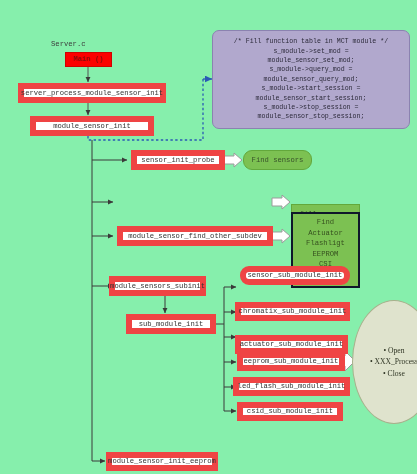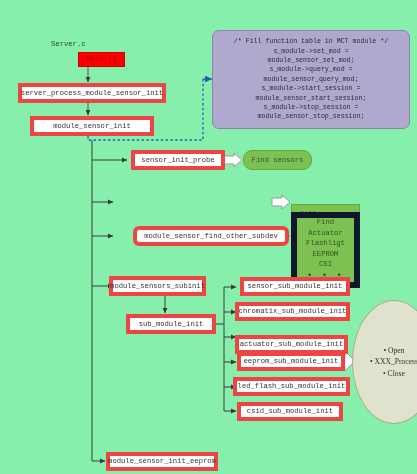--- a/index.html
+++ b/index.html
@@ -29,44 +29,43 @@
     align-items: center;
     justify-content: center;
     text-align: center;
     font-family: "Liberation Mono", "DejaVu Sans Mono", monospace;
     font-size: 7.2px;
     line-height: 1.25;
     color: #333333;
     white-space: pre;
   }
   .box {
-    border: 4px solid #ef4444;
+    border: 6px solid #ef4444;
     background: #ffffff;
   }
   .label-plain {
     position: absolute;
     font-family: "Liberation Mono", "DejaVu Sans Mono", monospace;
     font-size: 7.2px;
     color: #3b3b3b;
     white-space: pre;
   }
   .red-box {
     border: 1px solid #d00000;
     background: #fc0000;
     color: #8a0b0b;
-    font-weight: normal;
-    margin-left: 13px;
+    font-weight: bold;
   }
   .green-box {
     border: 1px solid #63a83b;
     background: #7cc152;
     color: #37502a;
   }
   .green-box-tall {
-    border: 6px solid #0f172a;
+    border: 2px solid #0f172a;
     background: #7cc152;
     color: #36501f;
     flex-direction: column;
     justify-content: center;
     line-height: 1.45;
   }
   .purple-box {
     border: 1px solid #8b82b0;
     background: #b1a8cd;
     border-radius: 7px;
@@ -169,42 +168,42 @@
     <div>module_sensor_query_mod;</div>
     <div>s_module-&gt;start_session =</div>
     <div>module_sensor_start_session;</div>
     <div>s_module-&gt;stop_session =</div>
     <div>module_sensor_stop_session;</div>
   </div>
 
   <div class="node box" style="left:131px; top:150px; width:94px; height:20px;">sensor_init_probe</div>
 
 
-  <div class="node box" style="left:133px; top:226px; width:156px; height:20px;border-radius:6px;">module_sensor_find_other_subdev</div>
+  <div class="node box" style="left:117px; top:226px; width:156px; height:20px;">module_sensor_find_other_subdev</div>
 
   <div class="node box" style="left:109px; top:276px; width:97px; height:20px;">module_sensors_subinit</div>
 
   <div class="node box" style="left:106px; top:452px; width:112px; height:19px;">module_sensor_init_eeprom</div>
 
   <div class="node green-box" style="left:243px; top:150px; width:69px; height:20px;border-radius:9px;">Find sensors</div>
 
   <div class="node green-box" style="left:291px; top:192px; width:69px; height:20px;margin-top:12px;">fill sensors</div>
 
   <div class="node green-box-tall" style="left:291px; top:212px; width:69px; height:76px;">
     <div>Find</div>
     <div>Actuator</div>
     <div>Flashligt</div>
     <div>EEPROM</div>
     <div>CSI</div>
     <div class="dots">• • •</div>
   </div>
 
   <div class="node box" style="left:126px; top:314px; width:90px; height:20px;">sub_module_init</div>
 
-  <div class="node box" style="left:240px; top:277px; width:110px; height:19px;">sensor_sub_module_init</div>
+  <div class="node box" style="left:240px; top:266px; width:110px; height:19px;border-radius:9px;">sensor_sub_module_init</div>
 
   <div class="node box" style="left:235px; top:302px; width:115px; height:19px;text-align:right;">chromatix_sub_module_init</div>
 
   <div class="node box" style="left:235px; top:327px; width:113px; height:19px;margin-top:8px;">actuator_sub_module_init</div>
 
   <div class="node box" style="left:237px; top:352px; width:108px; height:19px;">eeprom_sub_module_init</div>
 
   <div class="node box" style="left:233px; top:377px; width:117px; height:19px;">led_flash_sub_module_init</div>
 
   <div class="node box" style="left:237px; top:402px; width:106px; height:19px;">csid_sub_module_init</div>

